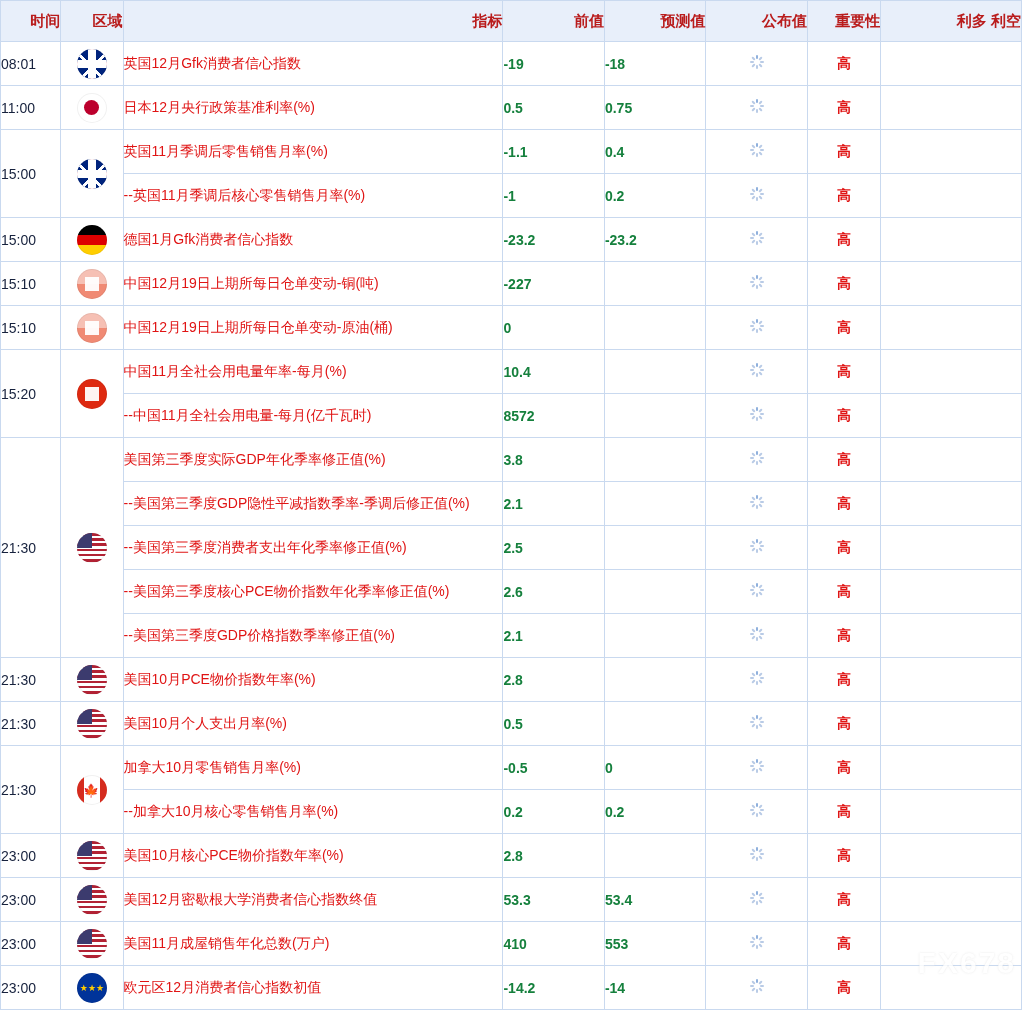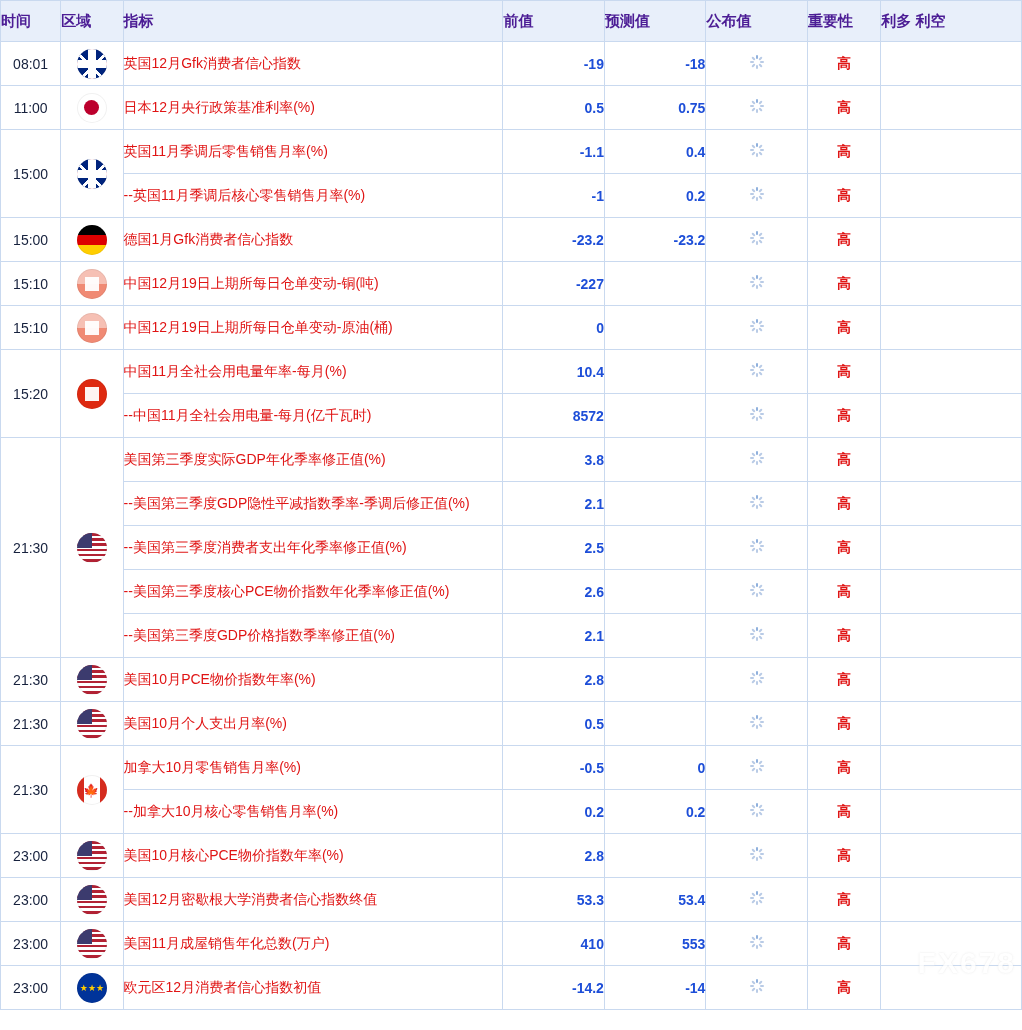--- a/index.html
+++ b/index.html
@@ -14,59 +14,58 @@
     width:1022px;
     table-layout:fixed;
   }
   table.cal th,table.cal td{
     border:1px solid #c9d9ef;
     padding:0;
     vertical-align:middle;
   }
   thead th{
     background:#e8effa;
-    color:#4c1d95;
+    color:#b91c1c;
     font-size:15px;
     font-weight:bold;
     height:40px;
-    text-align:left;
+    text-align:right;
   }
   
   col.c-time{width:60px;}
   col.c-region{width:62px;}
   col.c-indicator{width:378px;}
   col.c-prev{width:101px;}
   col.c-fore{width:101px;}
   col.c-pub{width:101px;}
   col.c-imp{width:73px;}
   col.c-effect{width:140px;}
 
   td.time{
-    text-align:center;
     font-size:14px;
     color:#16213d;
     background:#ffffff;
   }
   td.region{
     text-align:center;
     background:#ffffff;
   }
   td.indicator{
     padding:6px 10px 6px 12px;
     font-size:14px;
     font-weight:normal;
     color:#e01414;
     line-height:1.35;
     text-align:left;
   }
   td.num{
-    text-align:right;
+    text-align:left;
     font-size:14px;
     font-weight:bold;
-    color:#1d4ed8;
+    color:#15803d;
   }
   td.pub{
     text-align:center;
     background:#ffffff;
   }
   td.imp{
     text-align:center;
     font-size:14px;
     font-weight:bold;
     color:#e01414;

